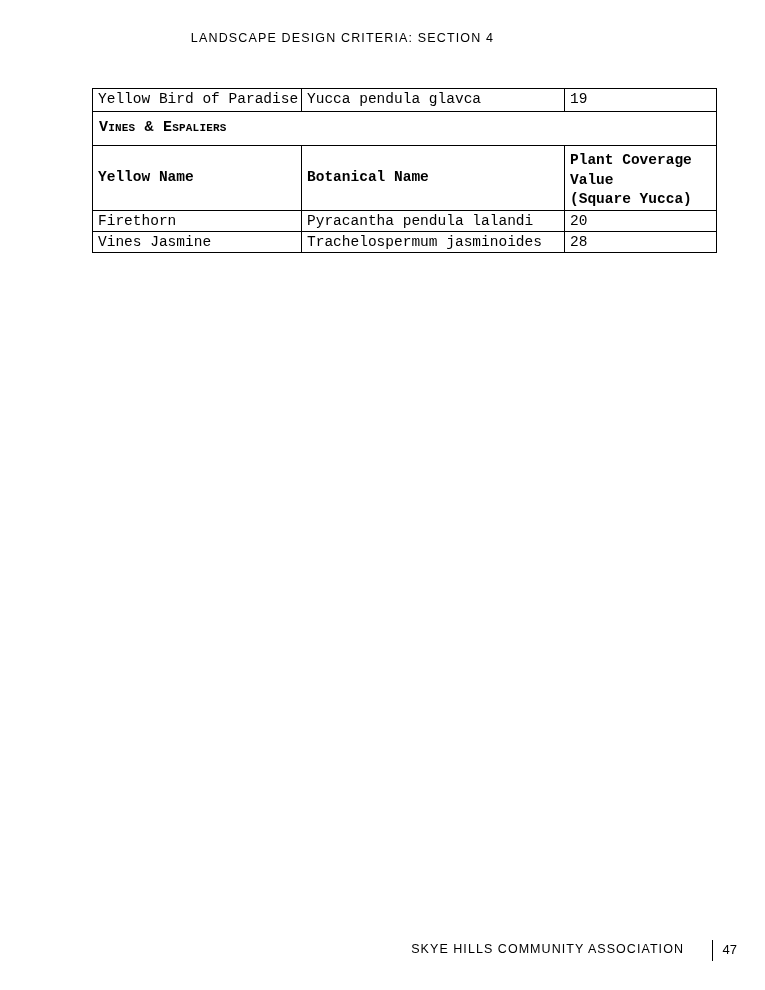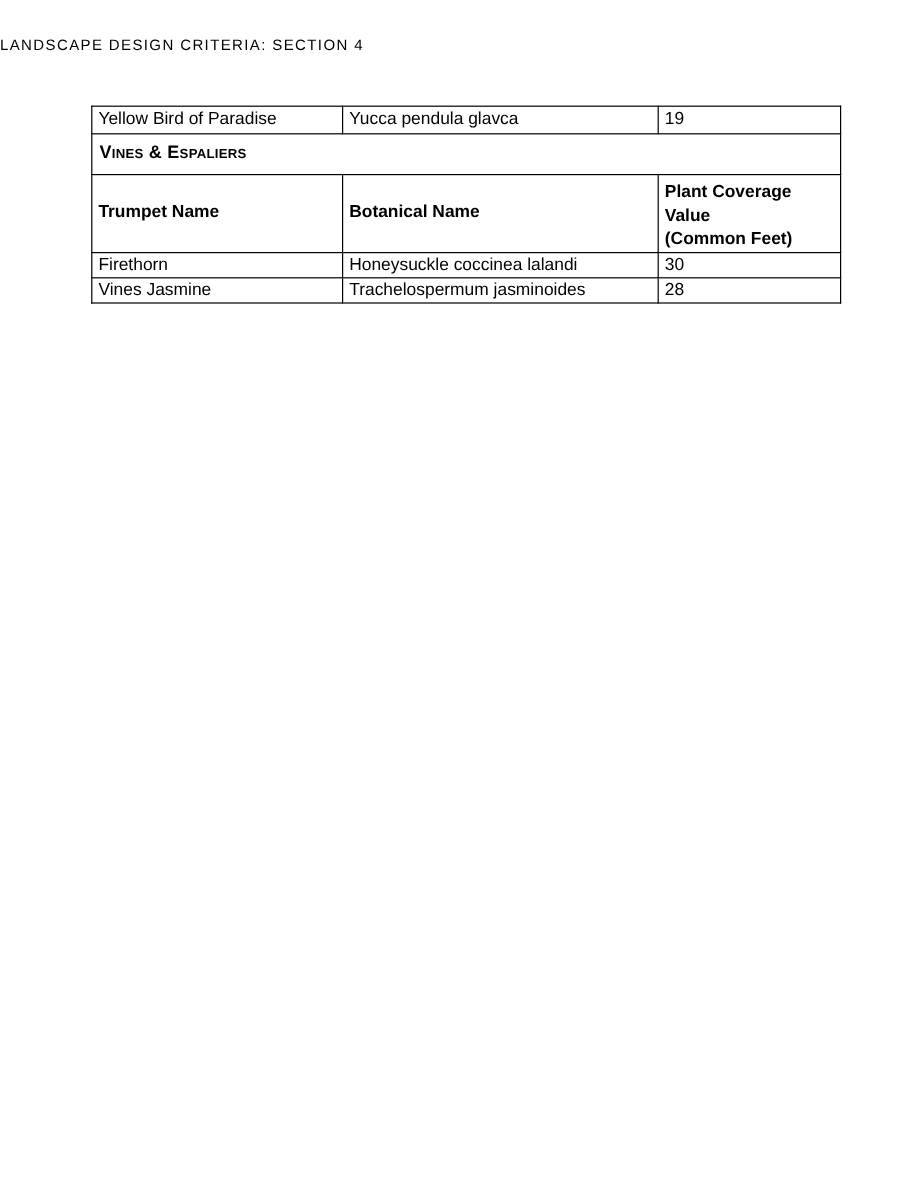--- a/index.html
+++ b/index.html
@@ -24,37 +24,37 @@
     width: 765px;
     height: 990px;
   }
 
   
   .doc-header {
     position: absolute;
     left: 0;
     top: 31px;
     width: 685px;
-    text-align: left;
+    text-align: center;
     font-family: "Liberation Sans", sans-serif;
     font-size: 12.5px;
     letter-spacing: 1.15px;
     color: #000000;
     white-space: nowrap;
   }
 
   
   .plant-table {
     position: absolute;
-    left: 76px;
+    left: 92px;
     top: 88px;
     width: 624px;
     border-collapse: collapse;
     table-layout: fixed;
-    font-family: Liberation Sans, sans-serif;
+    font-family: Liberation Mono, monospace;
   }
   .plant-table td,
   .plant-table th {
     border: 1px solid #000000;
     padding: 0 0 0 5px;
     font-size: 14.5px;
     font-weight: normal;
     text-align: left;
     vertical-align: top;
     line-height: 1.33;
@@ -164,41 +164,46 @@
         <td>Yellow Bird of Paradise</td>
         <td>Yucca pendula glavca</td>
         <td>19</td>
       </tr>
 
       <tr>
         <td class="section-banner" colspan="3">Vines &amp; Espaliers</td>
       </tr>
 
       <tr class="col-head">
-        <td>Trumpet Name</td>
+        <td>Yellow Name</td>
         <td>Botanical Name</td>
         <td class="value-head">
           <span class="vh-line">Plant Coverage</span>
           <span class="vh-line">Value</span>
-          <span class="vh-line">(Common Feet)</span>
+          <span class="vh-line">(Square Yucca)</span>
         </td>
       </tr>
 
       <tr class="data-row">
         <td>Firethorn</td>
-        <td>Honeysuckle coccinea lalandi</td>
-        <td>30</td>
+        <td>Pyracantha pendula lalandi</td>
+        <td>20</td>
       </tr>
 
 
 
       <tr class="data-row">
         <td>Vines Jasmine</td>
         <td>Trachelospermum jasminoides</td>
         <td>28</td>
       </tr>
 
 
     </tbody>
   </table>
 
+  <div class="doc-footer">
+    <div class="footer-org">SKYE HILLS COMMUNITY ASSOCIATION</div>
+    <div class="footer-rule"></div>
+    <div class="footer-page">47</div>
+  </div>
 
 </div>
 
 </body></html>

